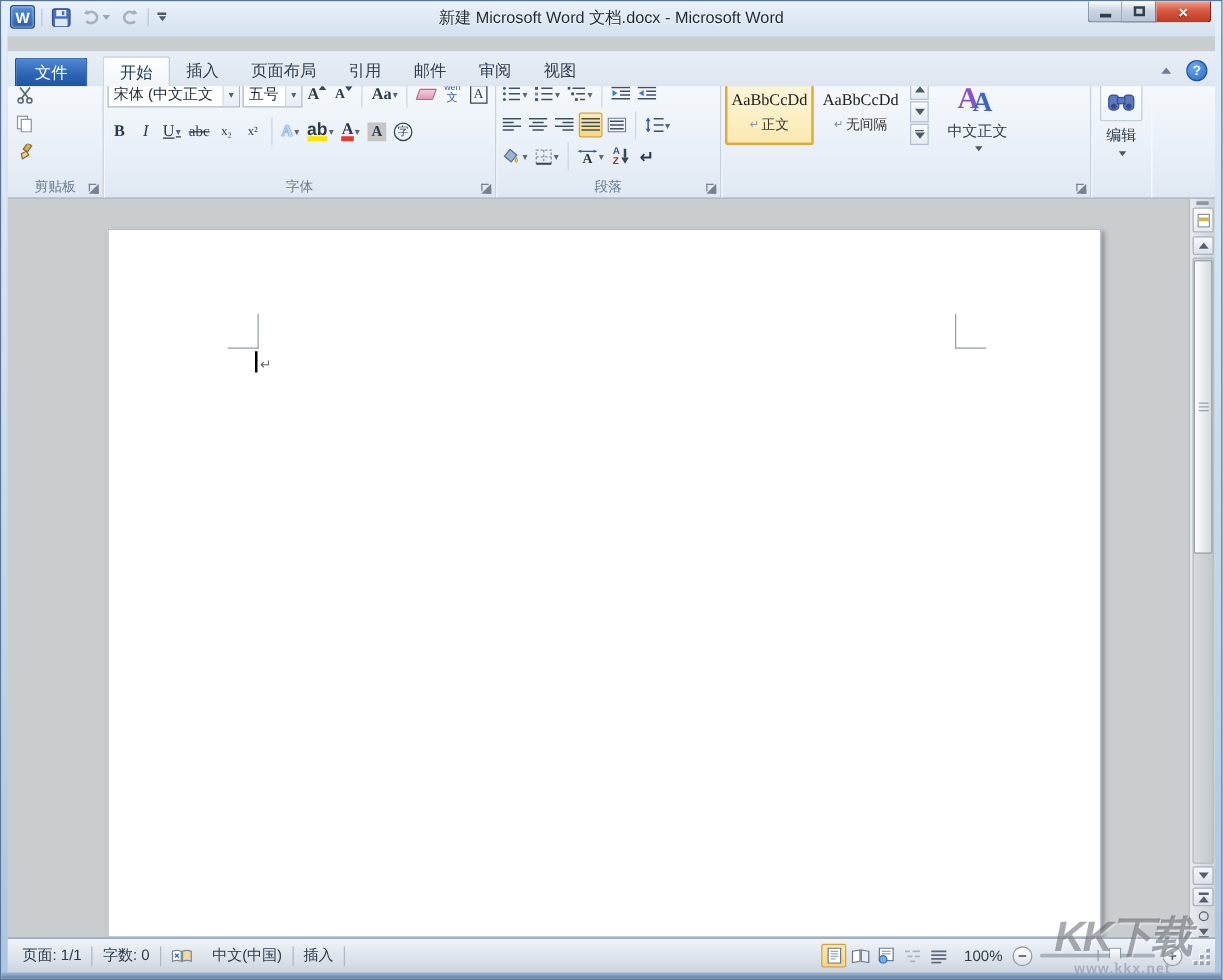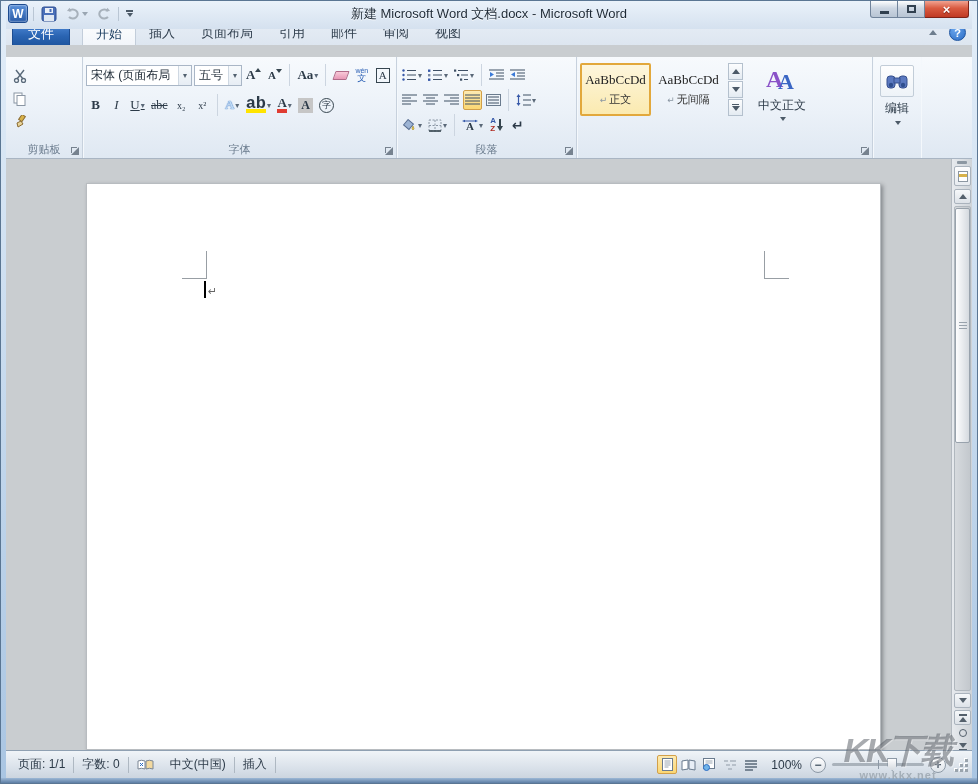--- a/index.html
+++ b/index.html
@@ -24,21 +24,21 @@
   .title-text {position:absolute;left:0;right:0;top:0;height:26px;display:flex;align-items:center;justify-content:center;font-size:13px;color:#1d2935;text-shadow:0 1px 0 rgba(255,255,255,.8);}
   .win-controls {position:absolute;top:0;right:8px;display:flex;z-index:8;}
   .win-btn {height:17px;border:1px solid #70839a;border-top:none;display:flex;align-items:center;justify-content:center;background:linear-gradient(#fdfefe,#ccd6e2 45%,#b8c5d4);}
   .win-btn.min {width:28px;border-radius:0 0 0 3px;}
   .win-btn.restore {width:27px;border-left:none;}
   .win-btn.close {width:44px;border-left:none;border-color:#7e2318;border-radius:0 0 3px 0;background:linear-gradient(#f2a391,#d95b41 45%,#c03a24);color:#fff;font-weight:bold;font-size:13px;text-shadow:0 1px 1px #7e2318;}
   .glyph-min {width:9px;height:3px;background:#31404f;margin-top:6px;}
   .glyph-restore {width:9px;height:8px;border:2px solid #31404f;}
 
   
-  .tabrow {position:absolute;top:16px;left:5px;right:5px;height:28px;background:linear-gradient(#e8eef6,#dde6f0);display:flex;align-items:flex-end;padding-left:6px;z-index:4;}
+  .tabrow {position:absolute;top:40px;left:5px;right:5px;height:28px;background:linear-gradient(#e8eef6,#dde6f0);display:flex;align-items:flex-end;padding-left:6px;z-index:4;}
   .file-tab {width:58px;height:23px;margin-right:12px;background:linear-gradient(#4f8ad8,#2a64b2 60%,#1f56a0);border:1px solid #1d4d92;border-bottom:none;border-radius:2px 2px 0 0;color:#fff;font-size:13px;display:flex;align-items:center;justify-content:center;}
   .tab {height:24px;padding:0 13px;display:flex;align-items:center;font-size:13px;color:#2f3e4d;border-radius:2px 2px 0 0;}
   .tab.active {background:linear-gradient(#fdfefe,#f1f5fa);border:1px solid #c2cdda;border-bottom:none;color:#173a5e;}
   .tabrow-right {position:absolute;right:6px;bottom:4px;display:flex;align-items:center;gap:7px;}
   .ribbon-min-btn {width:18px;height:16px;display:flex;align-items:center;justify-content:center;border-radius:2px;}
   .chev-up {width:0;height:0;border-left:4px solid transparent;border-right:4px solid transparent;border-bottom:5px solid #6e7e8e;}
   .help-btn {width:17px;height:17px;border-radius:50%;background:radial-gradient(circle at 35% 30%,#6aa6ee,#2b6cc4);border:1px solid #1d54a0;color:#fff;font-weight:bold;font-size:11px;display:flex;align-items:center;justify-content:center;}
 
   
   .ribbon {position:absolute;top:56px;left:5px;right:5px;height:102px;background:linear-gradient(#f7fafd,#ebf1f8 55%,#dfe8f2);border-bottom:1px solid #a9b5c3;display:flex;z-index:3;}
@@ -72,21 +72,21 @@
   .b-under {text-decoration:underline;font-family:"Liberation Serif","DejaVu Serif",serif;}
   .b-strike {text-decoration:line-through;font-size:12px;font-family:"Liberation Serif","DejaVu Serif",serif;}
   .b-sub,.b-sup {font-size:10px;font-family:"Liberation Serif","DejaVu Serif",serif;}
   .grow-shrink {position:relative;font-family:"Liberation Serif","DejaVu Serif",serif;font-weight:bold;}
   .tri-u {width:0;height:0;border-left:3px solid transparent;border-right:3px solid transparent;border-bottom:4px solid #36454f;position:absolute;top:2px;right:1px;}
   .tri-d {width:0;height:0;border-left:3px solid transparent;border-right:3px solid transparent;border-top:4px solid #36454f;position:absolute;top:3px;right:1px;}
   .phonetic {display:flex;flex-direction:column;align-items:center;line-height:1;color:#2a5fb4;}
   .phonetic .p1 {font-size:7px;} .phonetic .p2 {font-size:9px;}
   .char-border {border:1px solid #36454f;font-size:11px;padding:0 2px;line-height:13px;font-family:"Liberation Serif","DejaVu Serif",serif;}
   .fx-a {color:#bdd9f5;text-shadow:0 0 1px #4a80c8,0 0 1px #4a80c8;font-weight:bold;font-family:"Liberation Serif","DejaVu Serif",serif;}
-  .hl-ab {font-size:17px;border-bottom:4px solid #ffe400;line-height:11px;font-weight:bold;font-family:Liberation Mono, monospace;}
+  .hl-ab {font-size:14px;border-bottom:4px solid #ffe400;line-height:11px;font-weight:bold;font-family:Liberation Sans, sans-serif;}
   .fc-a {font-weight:bold;border-bottom:4px solid #e03c32;line-height:12px;font-family:"Liberation Serif","DejaVu Serif",serif;}
   .shade-a {background:#c6c6c6;padding:0 3px;font-weight:bold;font-family:"Liberation Serif","DejaVu Serif",serif;font-size:12px;}
   .enclose {width:15px;height:15px;border:1px solid #36454f;border-radius:50%;font-size:9px;display:flex;align-items:center;justify-content:center;}
   .eraser {width:14px;height:9px;background:linear-gradient(#f8c9d8,#e898b6);border:1px solid #b06a88;transform:skewX(-20deg);border-radius:1px;}
 
   
   .g-para {width:180px;display:flex;flex-direction:column;}
   .para-row {display:flex;align-items:center;gap:2px;margin-top:3px;}
   .para-row:first-child {margin-top:4px;}
   .li svg {display:block;}
@@ -262,21 +262,21 @@
           </svg>
         </div>
       </div>
       <div class="group-label">剪贴板</div>
       <div class="launcher"></div>
     </div>
 
     <div class="group g-font">
       <div class="font-row1">
         <div class="combo" style="width:106px">
-          <span class="cval">宋体 (页面布局</span>
+          <span class="cval">宋体 (中文正文</span>
           <span class="arr"></span>
         </div>
         <div class="combo" style="width:48px">
           <span class="cval">五号</span>
           <span class="arr"></span>
         </div>
         <div class="btn grow-shrink" style="padding-right:7px">
             <span>A</span>
             <span class="tri-u"></span>
           </div>

